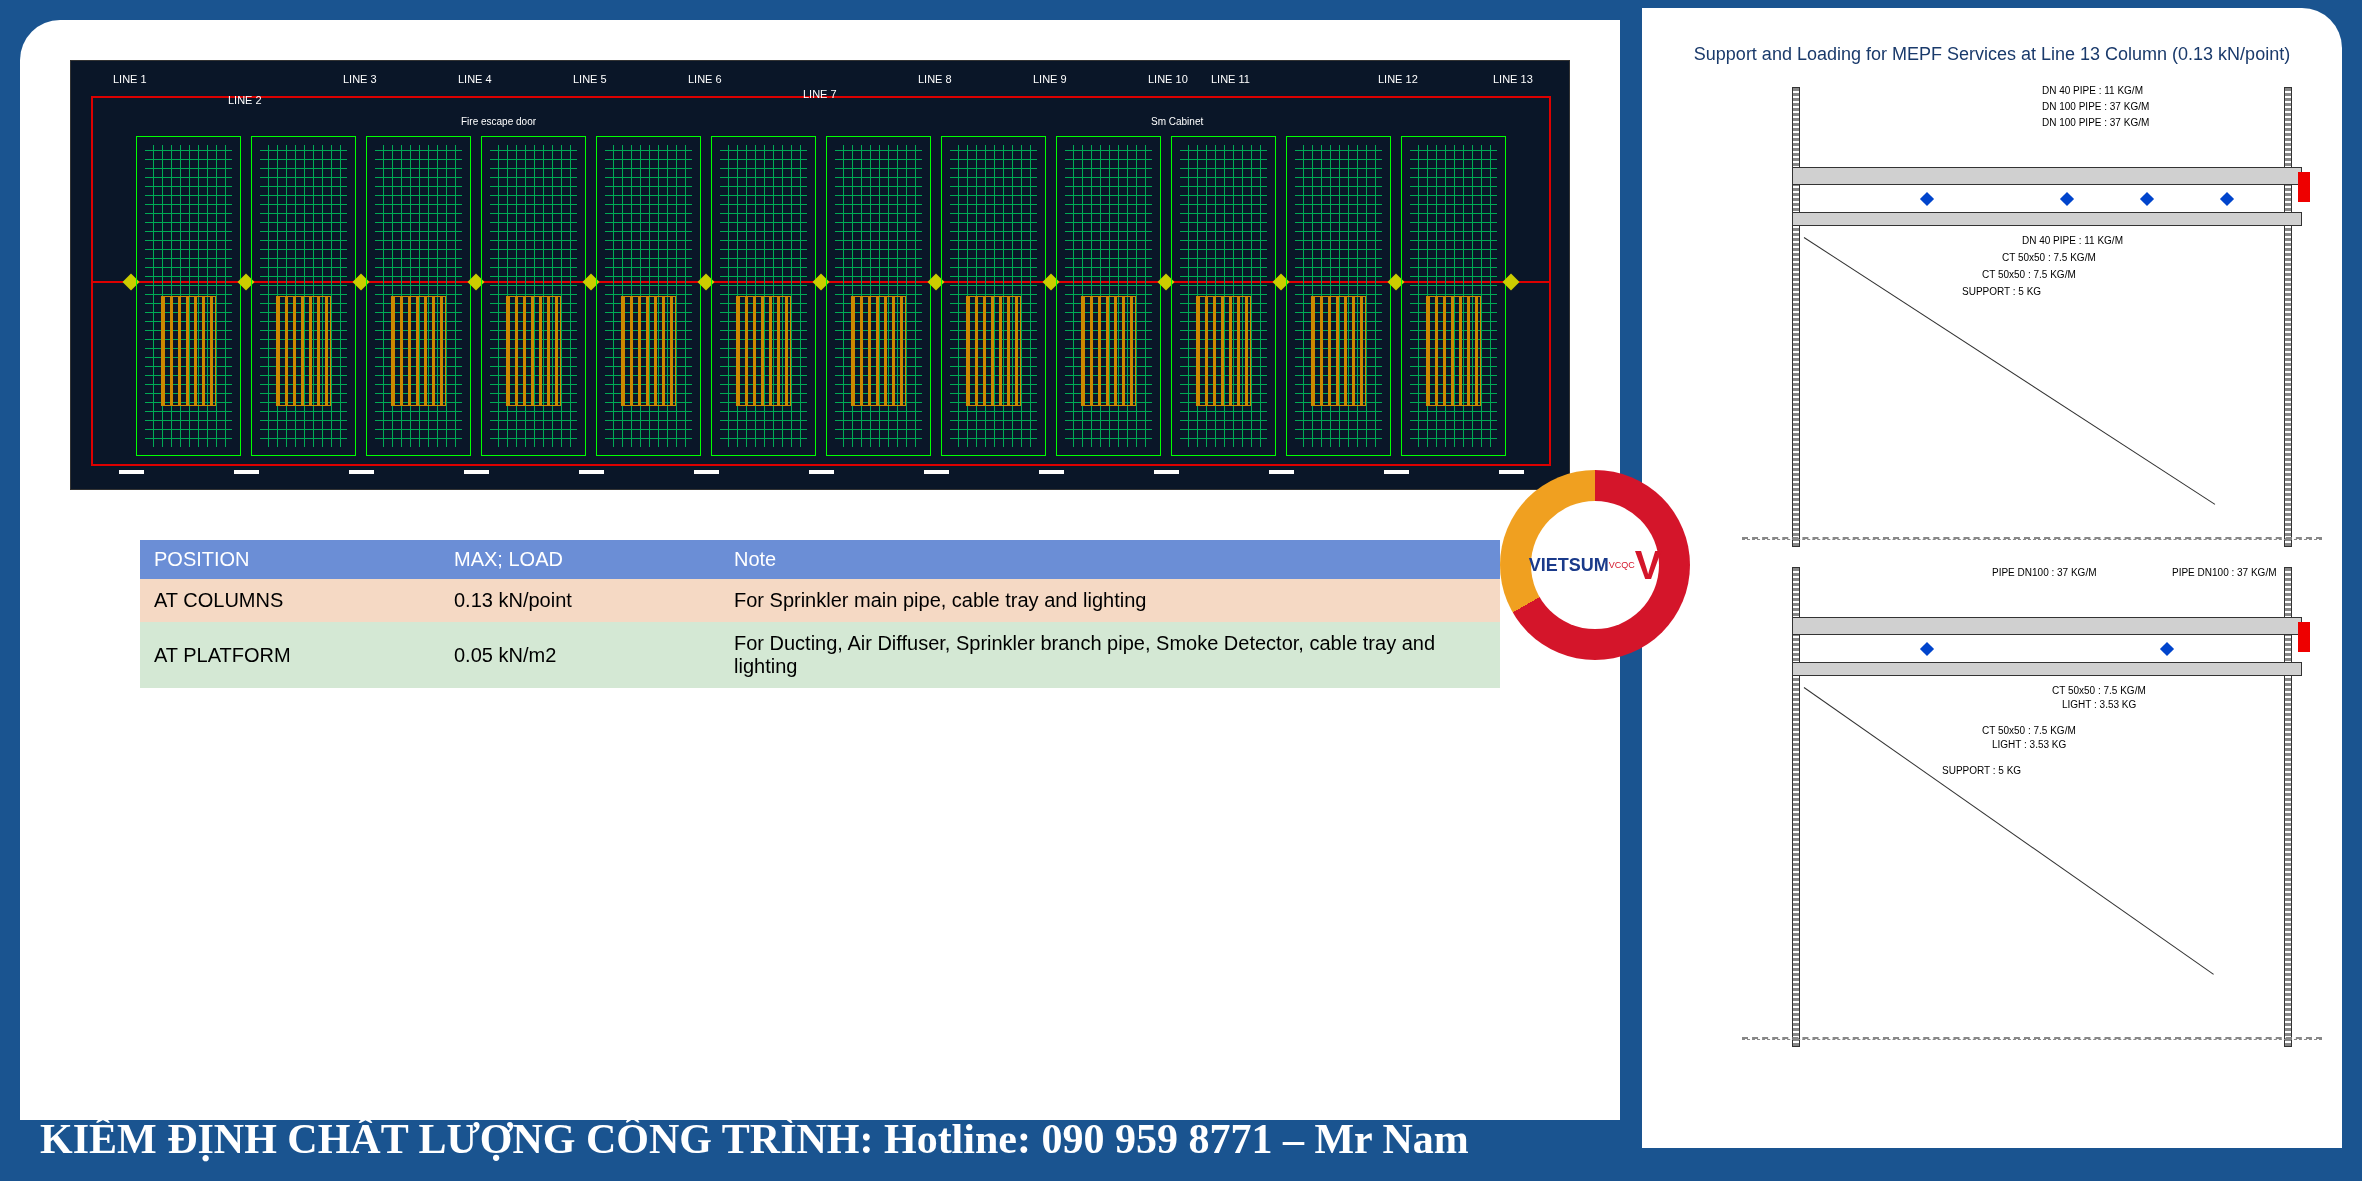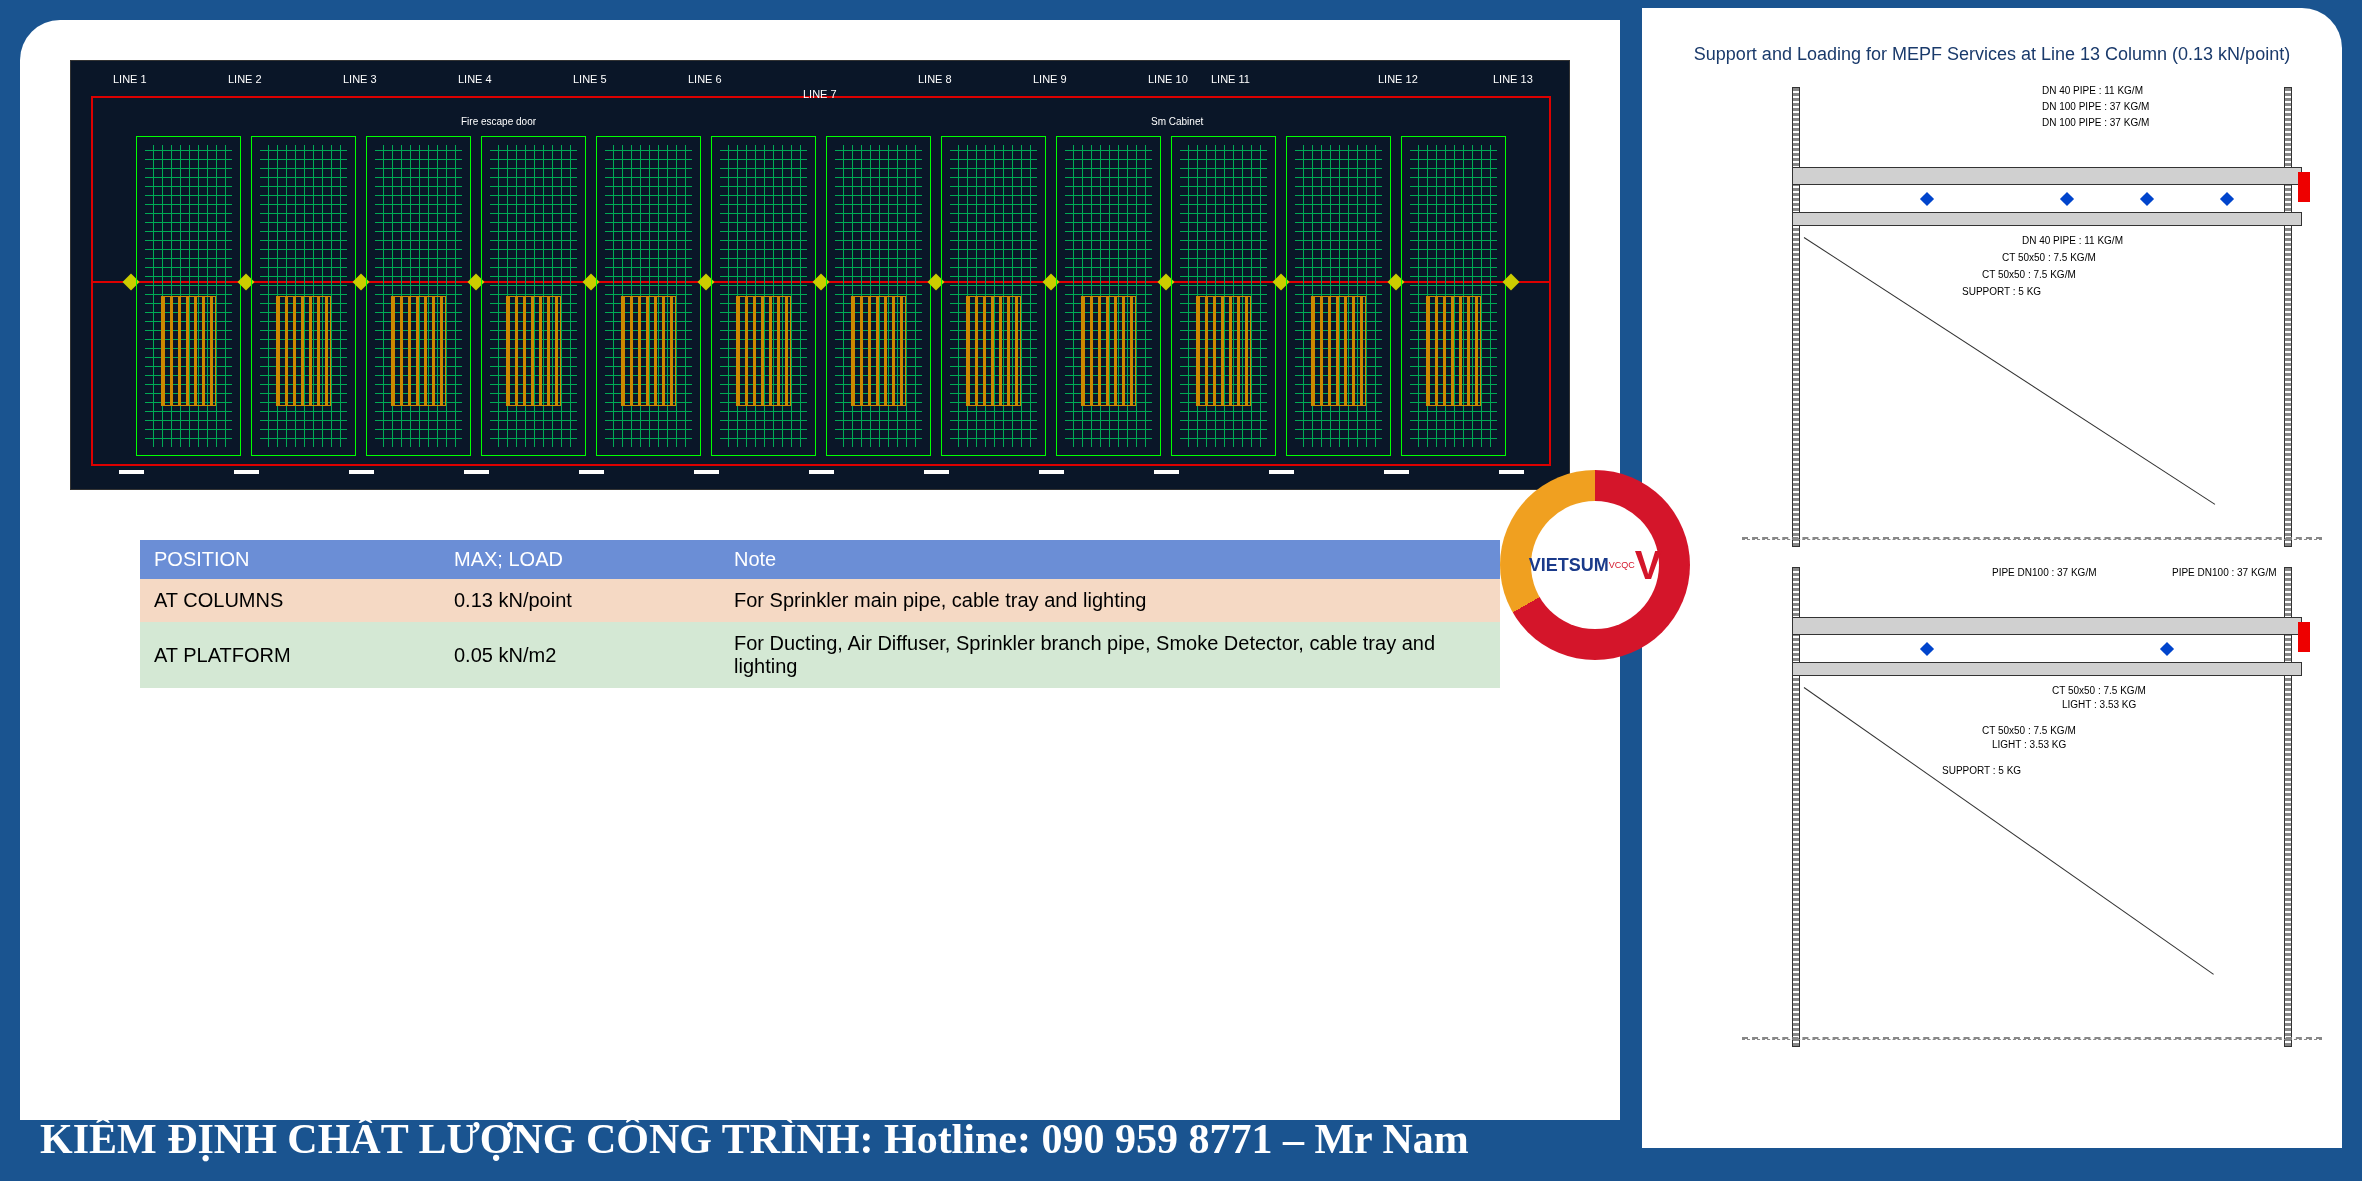--- a/index.html
+++ b/index.html
@@ -47,21 +47,21 @@
   <div class="cad-area">
     <div class="red-frame"></div>
     <div class="red-mid"></div>
     <div class="cad-lbl" style="left:390px;top:55px">Fire escape door</div>
     <div class="cad-lbl" style="left:1080px;top:55px">Sm Cabinet</div>
   <div class="line-lbl" style="left: 42px;">LINE 1</div>
       <div class="col-mark" style="left: 54px;"></div>
       <div class="bay" style="left: 65px; width: 105px;"></div>
       <div class="hatch" style="left: 89.5px;"></div>
       <div class="dash" style="left: 48px;"></div>
-      <div class="line-lbl" style="left: 157px;">LINE 2</div>
+      <div class="line-lbl" style="left: 157px; margin-top: 21px;">LINE 2</div>
       <div class="col-mark" style="left: 169px;"></div>
       <div class="bay" style="left: 180px; width: 105px;"></div>
       <div class="hatch" style="left: 204.5px;"></div>
       <div class="dash" style="left: 163px;"></div>
       <div class="line-lbl" style="left: 272px;">LINE 3</div>
       <div class="col-mark" style="left: 284px;"></div>
       <div class="bay" style="left: 295px; width: 105px;"></div>
       <div class="hatch" style="left: 319.5px;"></div>
       <div class="dash" style="left: 278px;"></div>
       <div class="line-lbl" style="left: 387px;">LINE 4</div>

